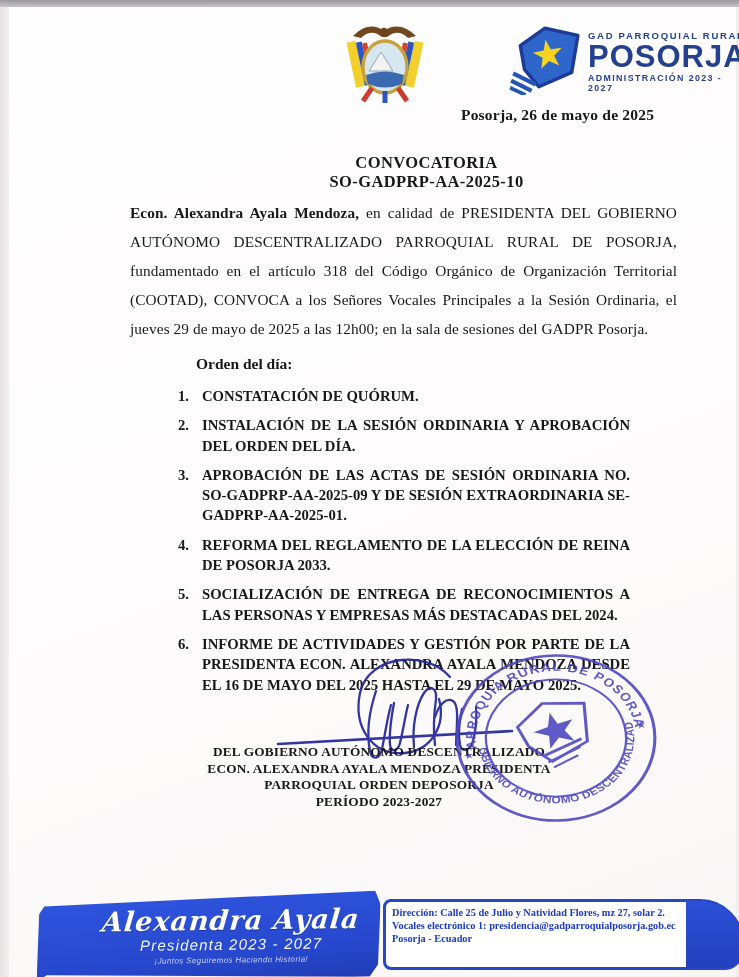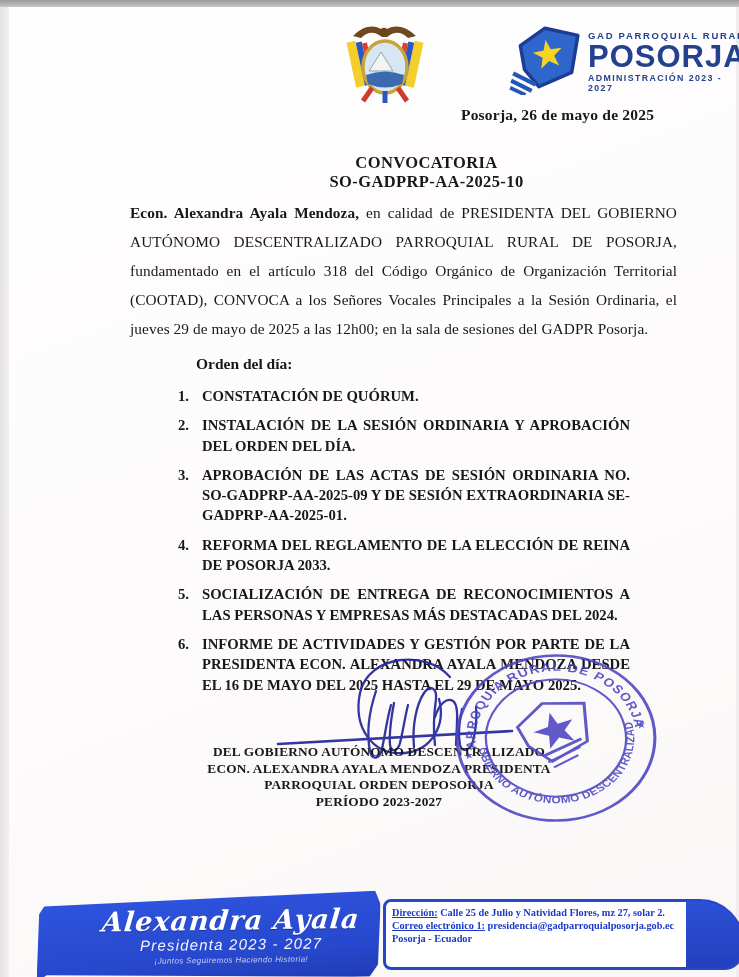--- a/index.html
+++ b/index.html
@@ -62,21 +62,21 @@
   
   .contact {
     position:absolute; left:374px; top:892px; width:361px; height:71px;
     background:#ffffff; border:3px solid #2746c8;
     border-radius:8px 44px 20px 8px;
     color:#1b39c8; font-weight:bold; font-size:10.3px; line-height:13.2px;
     padding:4px 60px 0 6px;
   }
   .contact-cap { position:absolute; right:-1px; top:-1px; bottom:-1px; width:56px;
     background:linear-gradient(180deg,#2d50d8,#2340bd); border-radius:0 42px 18px 0; }
-  .contact .lbl { text-decoration:underline; }
+  .contact .lbl { }
   .contact-loc { text-align:left; }
   svg text { font-family:"Liberation Sans", sans-serif; }
 </style>
 </head>
 <body>
 
 <div class="scan">
   <div class="edge-top"></div>
   <div class="edge-left"></div>
 
@@ -198,18 +198,18 @@
 
     <div class="banner">
       <div class="banner-name">Alexandra Ayala</div>
       <div class="banner-sub">Presidenta 2023 - 2027</div>
       <div class="banner-slogan">¡Juntos Seguiremos Haciendo Historia!</div>
     </div>
 
     <div class="contact">
       <div class="contact-cap"></div>
       <div><span class="lbl">Dirección:</span><span> Calle 25 de Julio y Natividad Flores, mz 27, solar 2.</span></div>
-      <div><span class="lbl">Correo electrónico 1:</span><span> presidencia@gadparroquialposorja.gob.ec</span></div>
+      <div><span class="lbl">Vocales electrónico 1:</span><span> presidencia@gadparroquialposorja.gob.ec</span></div>
       <div class="contact-loc">Posorja - Ecuador</div>
     </div>
 
   </div>
 </div>
 
 </body></html>

